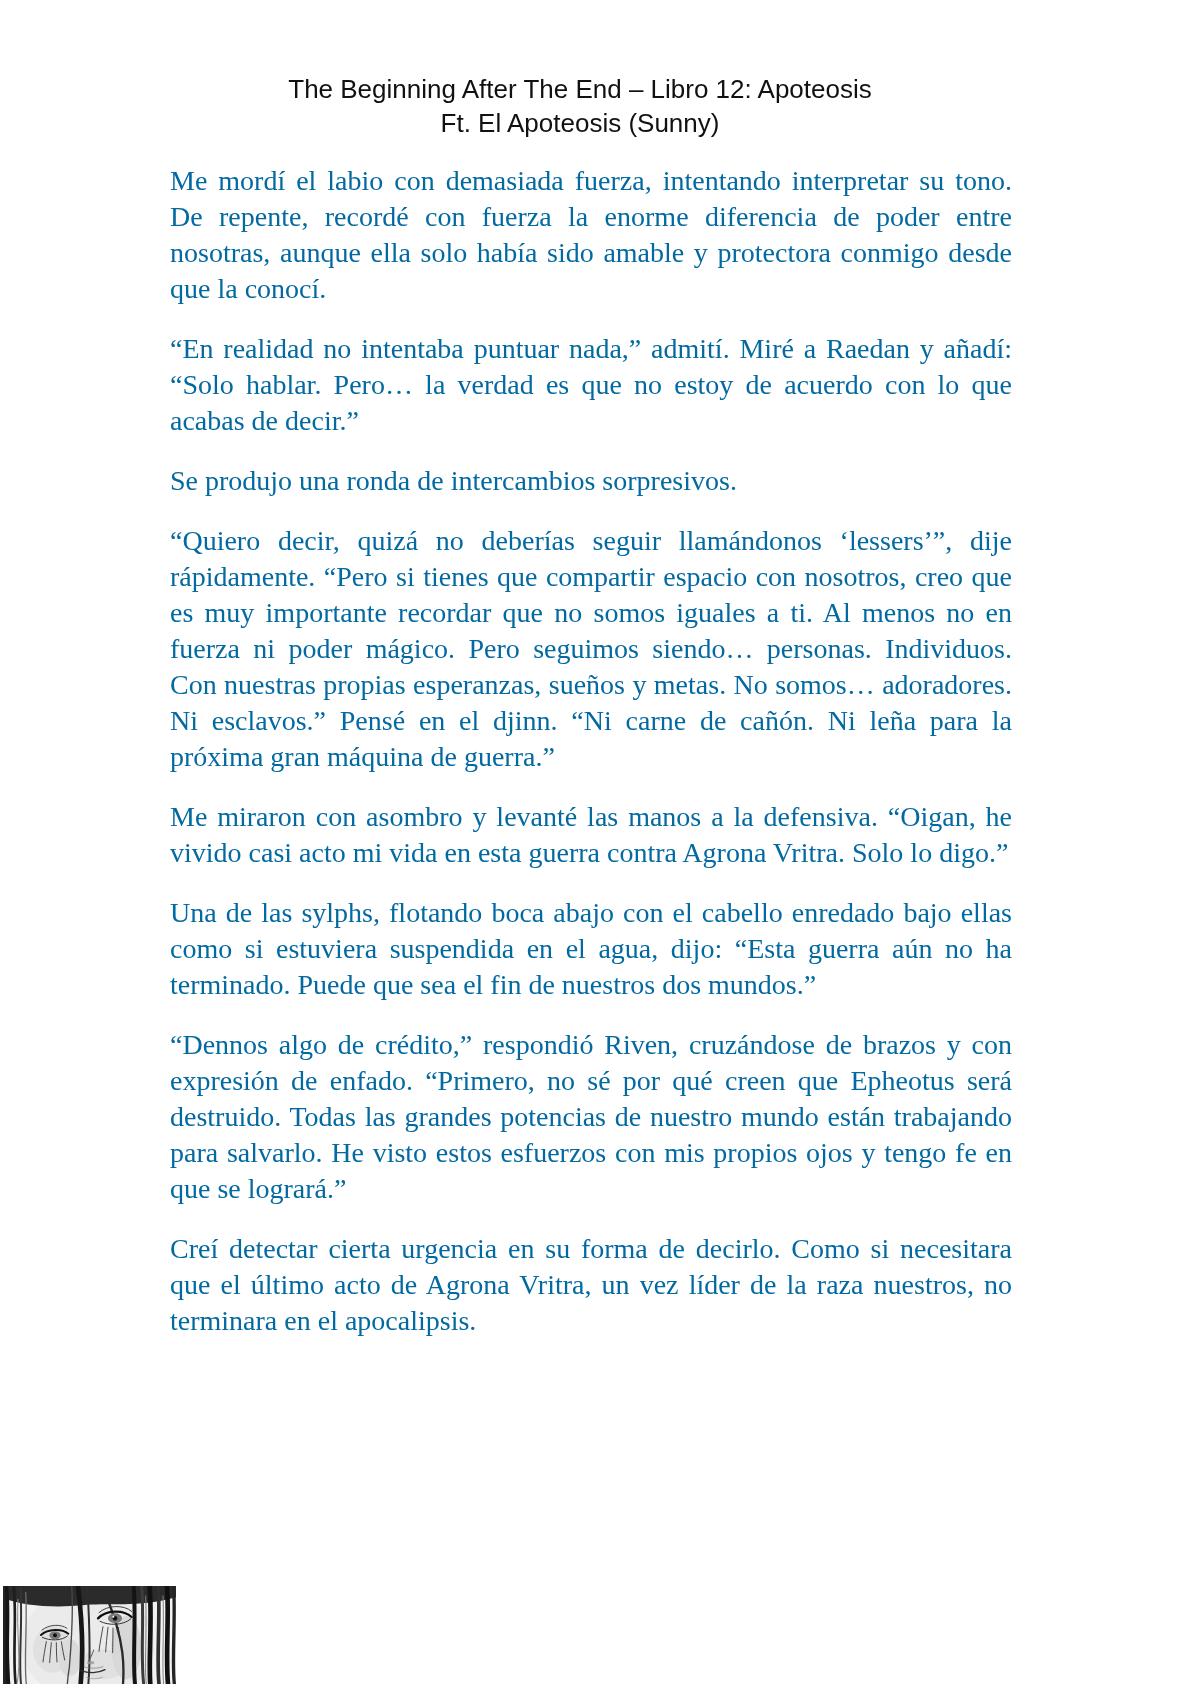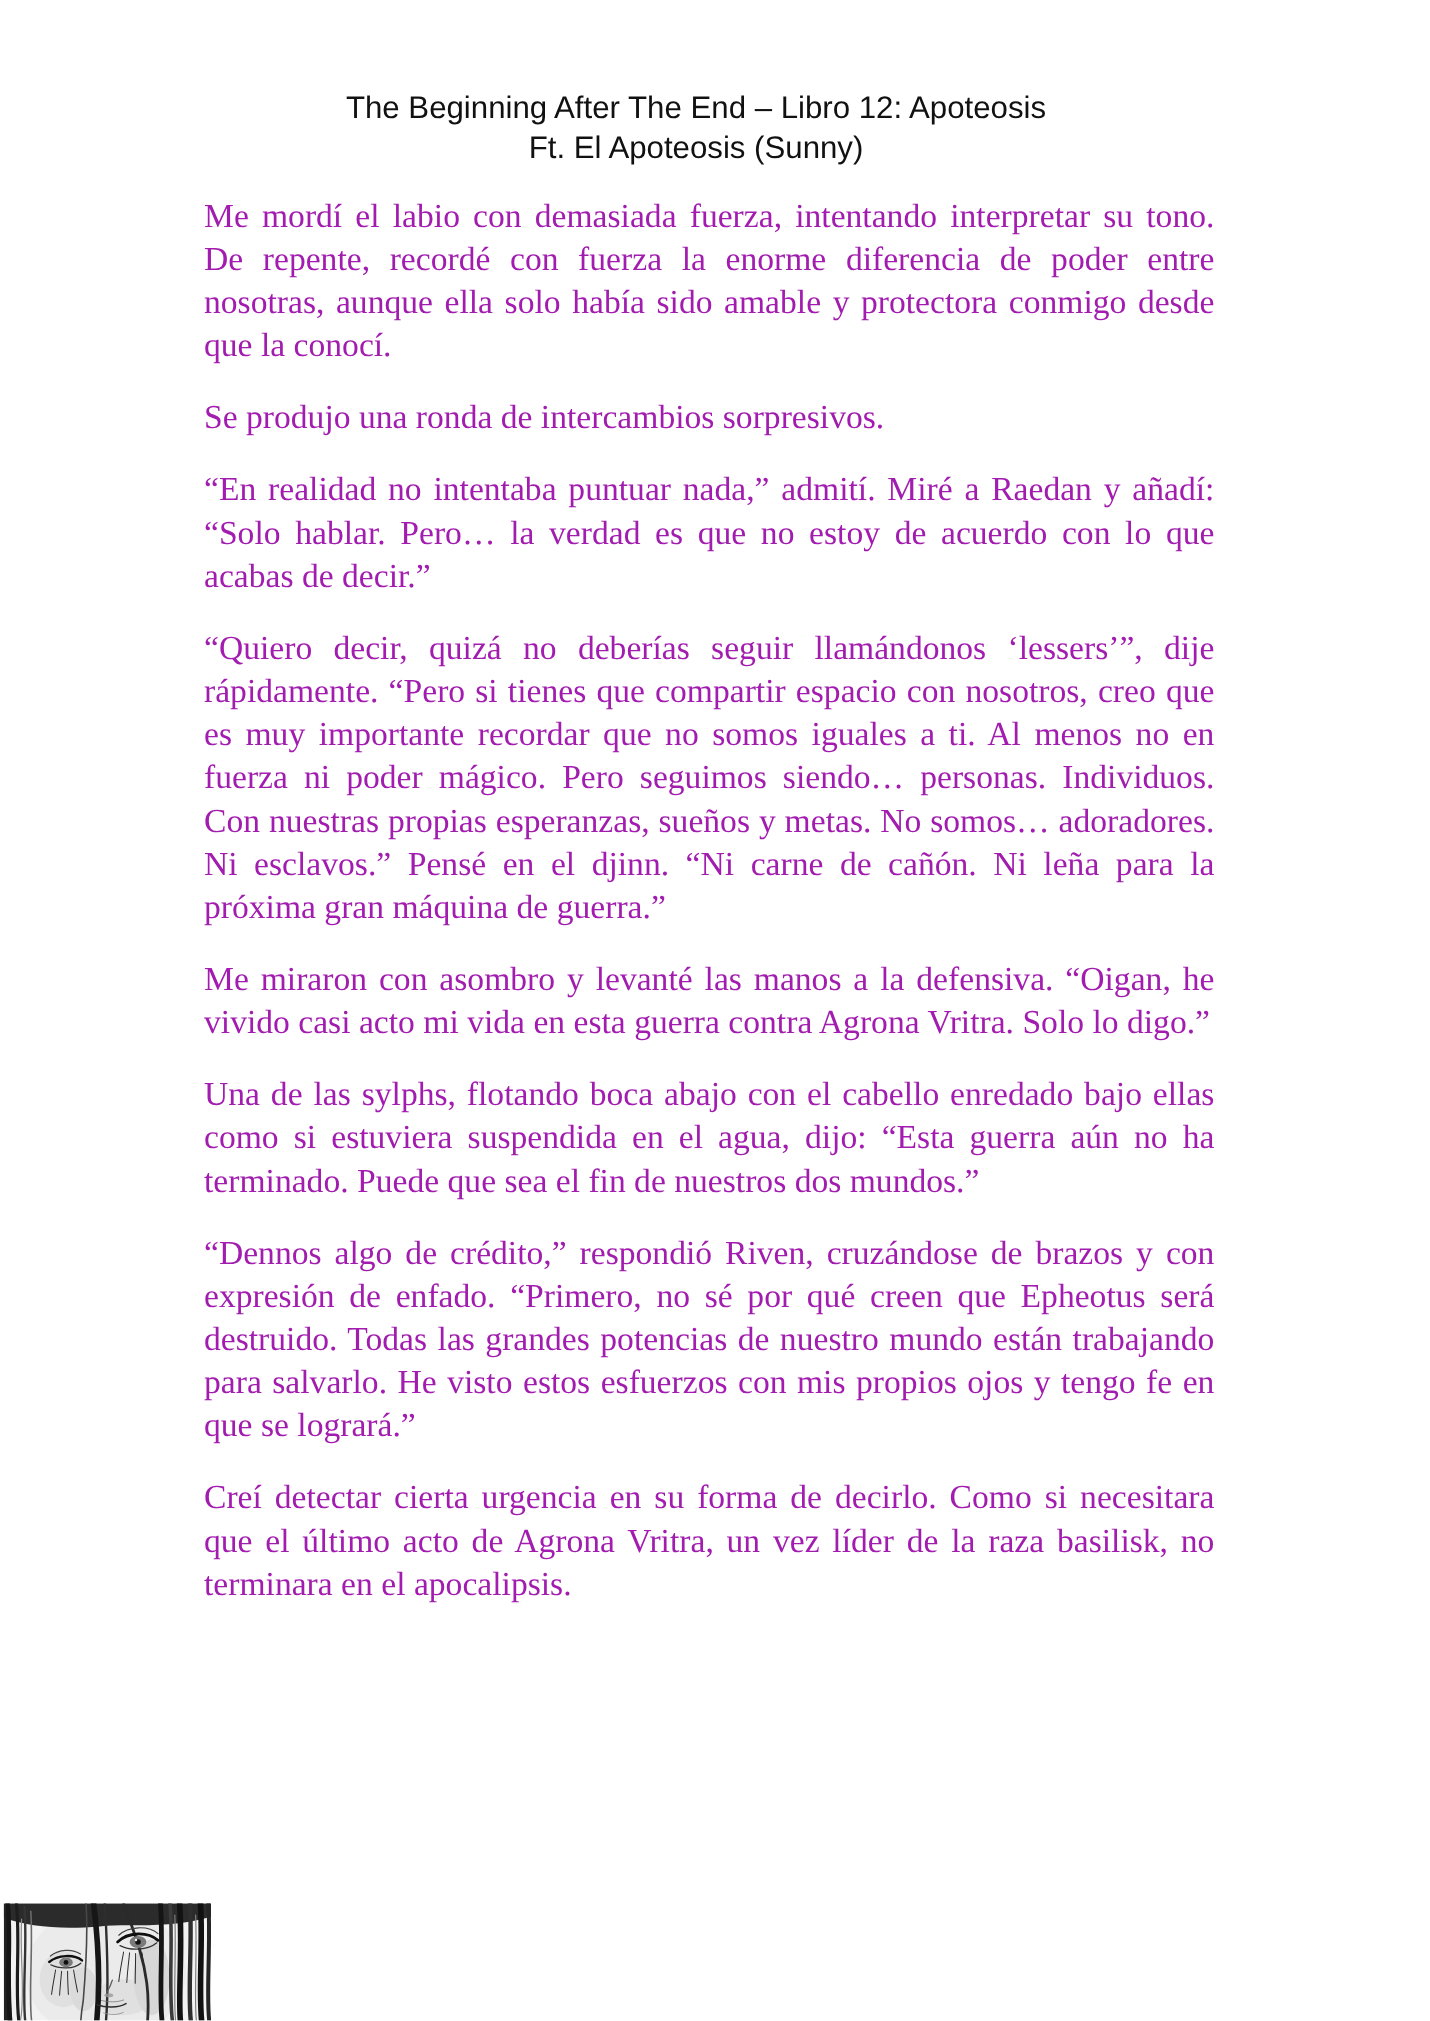--- a/index.html
+++ b/index.html
@@ -26,21 +26,21 @@
   .doc-body {
     position: absolute;
     top: 163px;
     left: 170px;
     width: 842px;
     font-family: "Liberation Serif", serif;
     font-size: 28px;
     line-height: 36px;
     text-align: justify;
     text-justify: inter-word;
-    color: #a21caf;
+    color: #0369a1;
   }
   .doc-body p { margin: 0 0 24px 0; }
   .footer-art {
     position: absolute;
     left: 3px;
     top: 1586px;
     width: 173px;
     height: 98px;
     overflow: hidden;
   }
@@ -51,27 +51,27 @@
 
 <div class="page">
 
   <div class="doc-header">
     <div>The Beginning After The End – Libro 12: Apoteosis</div>
     <div>Ft. El Apoteosis (Sunny)</div>
   </div>
 
   <div class="doc-body">
     <p>Me mordí el labio con demasiada fuerza, intentando interpretar su tono. De repente, recordé con fuerza la enorme diferencia de poder entre nosotras, aunque ella solo había sido amable y protectora conmigo desde que la conocí.</p>
+    <p>“En realidad no intentaba puntuar nada,” admití. Miré a Raedan y añadí: “Solo hablar. Pero… la verdad es que no estoy de acuerdo con lo que acabas de decir.”</p>
     <p>Se produjo una ronda de intercambios sorpresivos.</p>
-    <p>“En realidad no intentaba puntuar nada,” admití. Miré a Raedan y añadí: “Solo hablar. Pero… la verdad es que no estoy de acuerdo con lo que acabas de decir.”</p>
     <p>“Quiero decir, quizá no deberías seguir llamándonos ‘lessers’”, dije rápidamente. “Pero si tienes que compartir espacio con nosotros, creo que es muy importante recordar que no somos iguales a ti. Al menos no en fuerza ni poder mágico. Pero seguimos siendo… personas. Individuos. Con nuestras propias esperanzas, sueños y metas. No somos… adoradores. Ni esclavos.” Pensé en el djinn. “Ni carne de cañón. Ni leña para la próxima gran máquina de guerra.”</p>
     <p>Me miraron con asombro y levanté las manos a la defensiva. “Oigan, he vivido casi acto mi vida en esta guerra contra Agrona Vritra. Solo lo digo.”</p>
     <p>Una de las sylphs, flotando boca abajo con el cabello enredado bajo ellas como si estuviera suspendida en el agua, dijo: “Esta guerra aún no ha terminado. Puede que sea el fin de nuestros dos mundos.”</p>
     <p>“Dennos algo de crédito,” respondió Riven, cruzándose de brazos y con expresión de enfado. “Primero, no sé por qué creen que Epheotus será destruido. Todas las grandes potencias de nuestro mundo están trabajando para salvarlo. He visto estos esfuerzos con mis propios ojos y tengo fe en que se logrará.”</p>
-    <p>Creí detectar cierta urgencia en su forma de decirlo. Como si necesitara que el último acto de Agrona Vritra, un vez líder de la raza basilisk, no terminara en el apocalipsis.</p>
+    <p>Creí detectar cierta urgencia en su forma de decirlo. Como si necesitara que el último acto de Agrona Vritra, un vez líder de la raza nuestros, no terminara en el apocalipsis.</p>
   </div>
 
   <div class="footer-art">
     <svg viewBox="0 0 519 294" width="173" height="98" preserveAspectRatio="none" xmlns="http://www.w3.org/2000/svg">
 
       <rect x="0" y="0" width="519" height="294" fill="#f2f2f2"></rect>
       <ellipse cx="255" cy="175" rx="200" ry="170" fill="#ebebeb"></ellipse>
 
       <ellipse cx="200" cy="215" rx="34" ry="55" fill="#d3d3d3" opacity="0.7"></ellipse>
       <ellipse cx="370" cy="185" rx="45" ry="95" fill="#c9c9c9" opacity="0.6"></ellipse>

